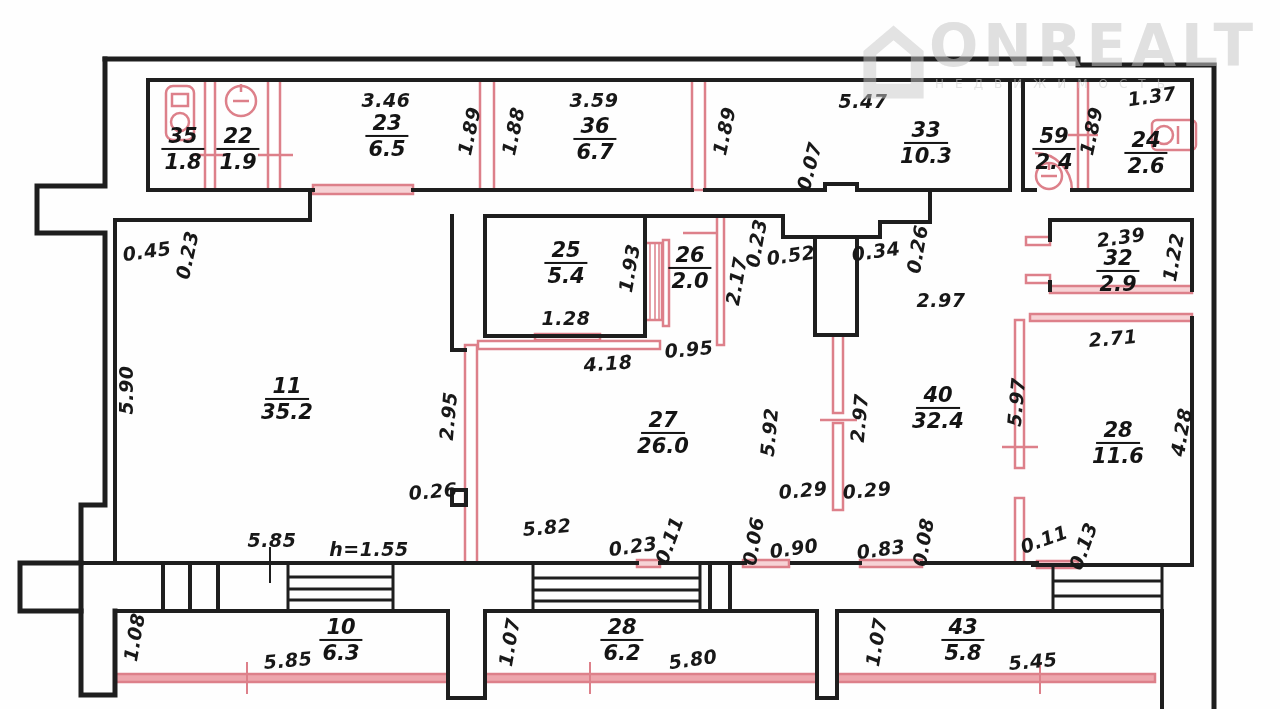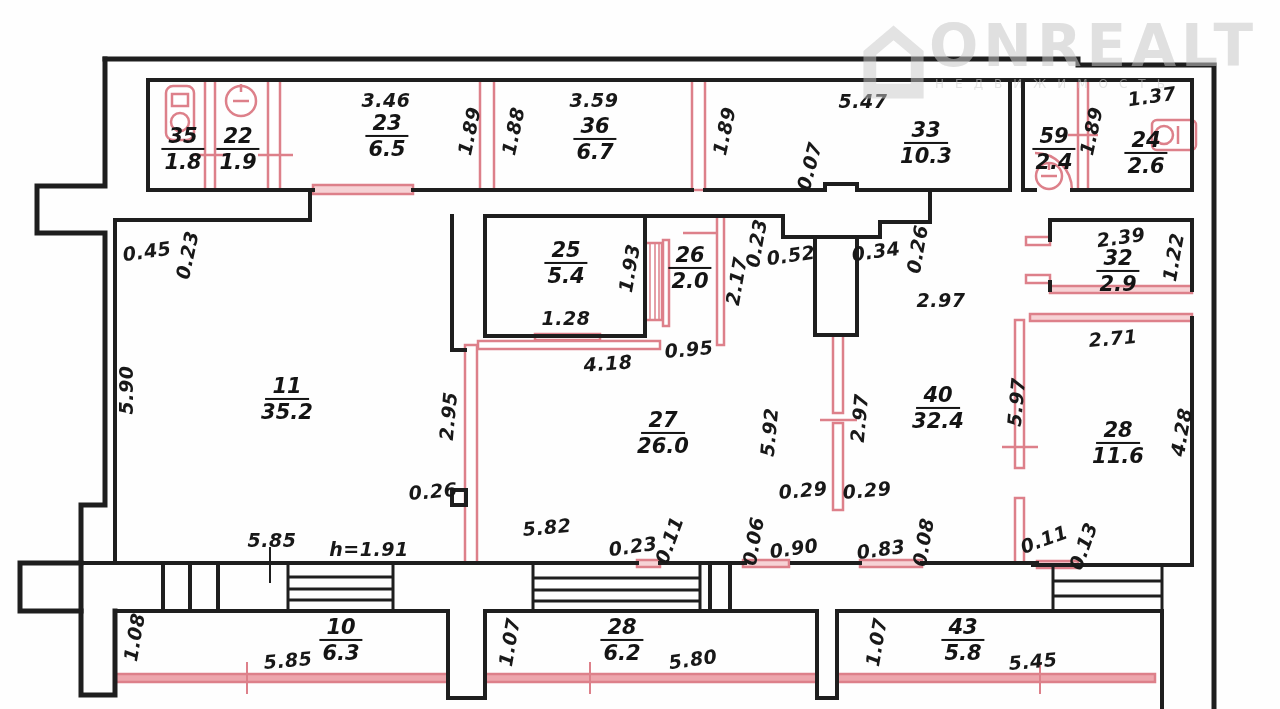--- a/index.html
+++ b/index.html
@@ -181,21 +181,21 @@
   <div class="dim" style="left:126px;top:390px;--r:-90deg">5.90</div>
   <div class="dim" style="left:448px;top:416px;--r:-85deg">2.95</div>
   <div class="dim" style="left:769px;top:432px;--r:-85deg">5.92</div>
   <div class="dim" style="left:859px;top:418px;--r:-85deg">2.97</div>
   <div class="dim" style="left:1016px;top:402px;--r:-85deg">5.97</div>
   <div class="dim" style="left:1181px;top:432px;--r:-80deg">4.28</div>
   <div class="dim" style="left:433px;top:491px;--r:-5deg">0.26</div>
   <div class="dim" style="left:803px;top:490px;--r:-5deg">0.29</div>
   <div class="dim" style="left:867px;top:490px;--r:-5deg">0.29</div>
   <div class="dim" style="left:272px;top:540px">5.85</div>
-  <div class="dim" style="left:369px;top:549px">h=1.91</div>
+  <div class="dim" style="left:369px;top:549px">h=1.55</div>
   <div class="dim" style="left:547px;top:527px;--r:-5deg">5.82</div>
   <div class="dim" style="left:633px;top:546px;--r:-8deg">0.23</div>
   <div class="dim" style="left:669px;top:540px;--r:-70deg">0.11</div>
   <div class="dim" style="left:753px;top:541px;--r:-80deg">0.06</div>
   <div class="dim" style="left:794px;top:548px;--r:-8deg">0.90</div>
   <div class="dim" style="left:881px;top:549px;--r:-8deg">0.83</div>
   <div class="dim" style="left:923px;top:542px;--r:-80deg">0.08</div>
   <div class="dim" style="left:1044px;top:539px;--r:-20deg">0.11</div>
   <div class="dim" style="left:1083px;top:546px;--r:-70deg">0.13</div>
   <div class="dim" style="left:134px;top:637px;--r:-80deg">1.08</div>

